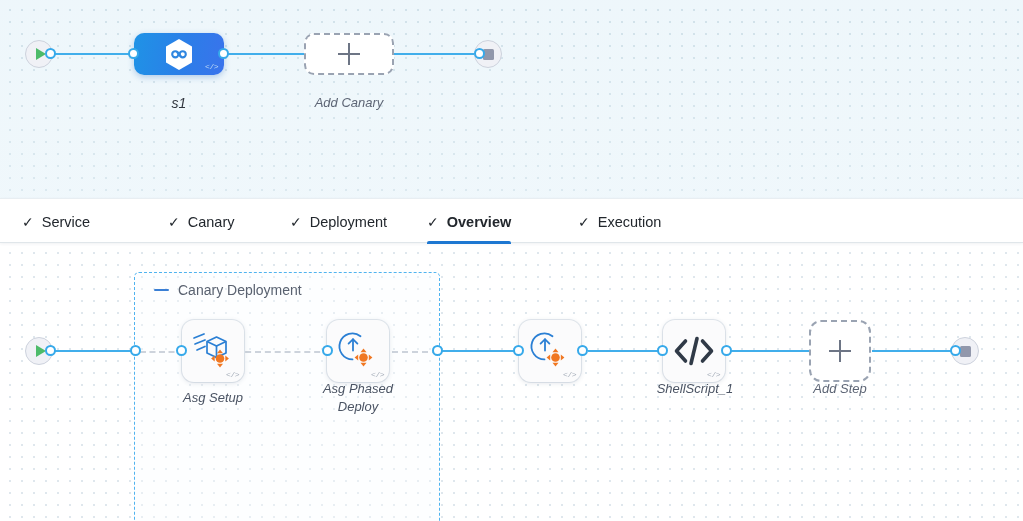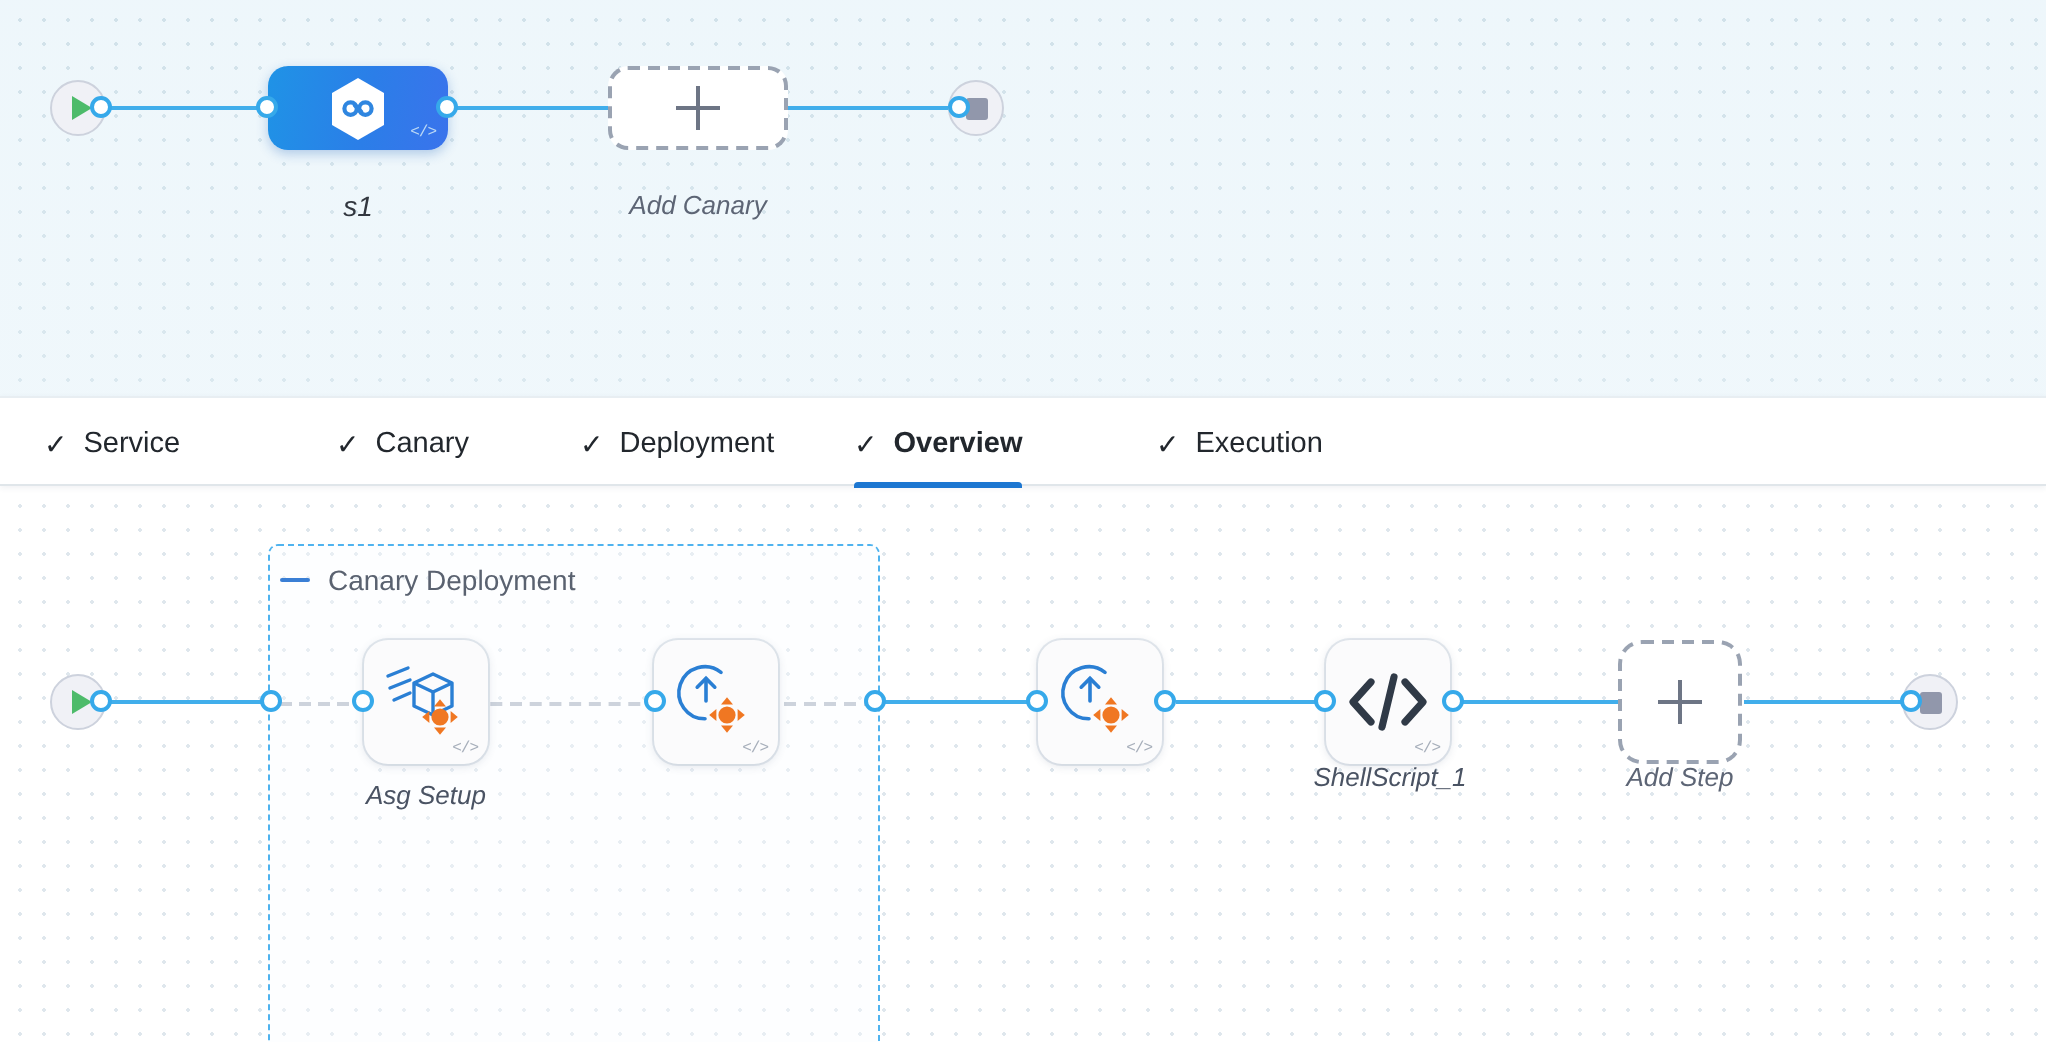--- a/index.html
+++ b/index.html
@@ -300,21 +300,21 @@
     </div>
     <div class="tab" style="left:578px;">
       <span class="chk">✓</span>
       <span class="lbl">Execution</span>
     </div>
   </div>
 
   <div class="exec-canvas">
 
     <div class="group-box" style="left:134px; top:29px; width:306px; height:458px;"></div>
-    <div class="group-header" style="left:140px; top:39px;">
+    <div class="group-header" style="left:154px; top:39px;">
       <span class="collapse-ico"></span>
       <span class="group-title">Canary Deployment</span>
     </div>
 
     <div class="line" style="left:48px;  top:107px; width:90px;"></div>
     <div class="line dashed" style="left:140px; top:108px; width:44px;"></div>
     <div class="line dashed" style="left:186px; top:108px; width:144px;"></div>
     <div class="line dashed" style="left:332px; top:108px; width:106px;"></div>
     <div class="line" style="left:440px; top:107px; width:82px;"></div>
     <div class="line" style="left:588px; top:107px; width:80px;"></div>
@@ -364,20 +364,21 @@
           <circle cx="27.5" cy="26.5" r="4.3"></circle>
           <path d="M27.5 17.6 l3 3.6 h-6 Z"></path>
           <path d="M27.5 35.4 l3 -3.6 h-6 Z"></path>
           <path d="M18.6 26.5 l3.6 -3 v6 Z"></path>
           <path d="M36.4 26.5 l-3.6 -3 v6 Z"></path>
         </g>
       </svg>
       <span class="code-badge">&lt;/&gt;</span>
     </div>
     <div class="dot" style="left:432px; top:102px;"></div>
+    <div class="node-label" style="left:303px; top:137px; width:110px;">Asg Phased Deploy</div>
 
     <div class="step-node" style="left:519px; top:77px;">
       <svg width="44" height="40" viewBox="0 0 44 40">
         <g fill="none" stroke="#2a7fd4" stroke-width="1.8" stroke-linecap="round">
           <path d="M24.5 5.2 a13 13 0 1 0 -8 23.2"></path>
           <path d="M17 19.5 L17 8.5"></path>
           <path d="M12.6 12.6 L17 8.2 L21.4 12.6"></path>
         </g>
         <g fill="#f07722">
           <circle cx="27.5" cy="26.5" r="4.3"></circle>

